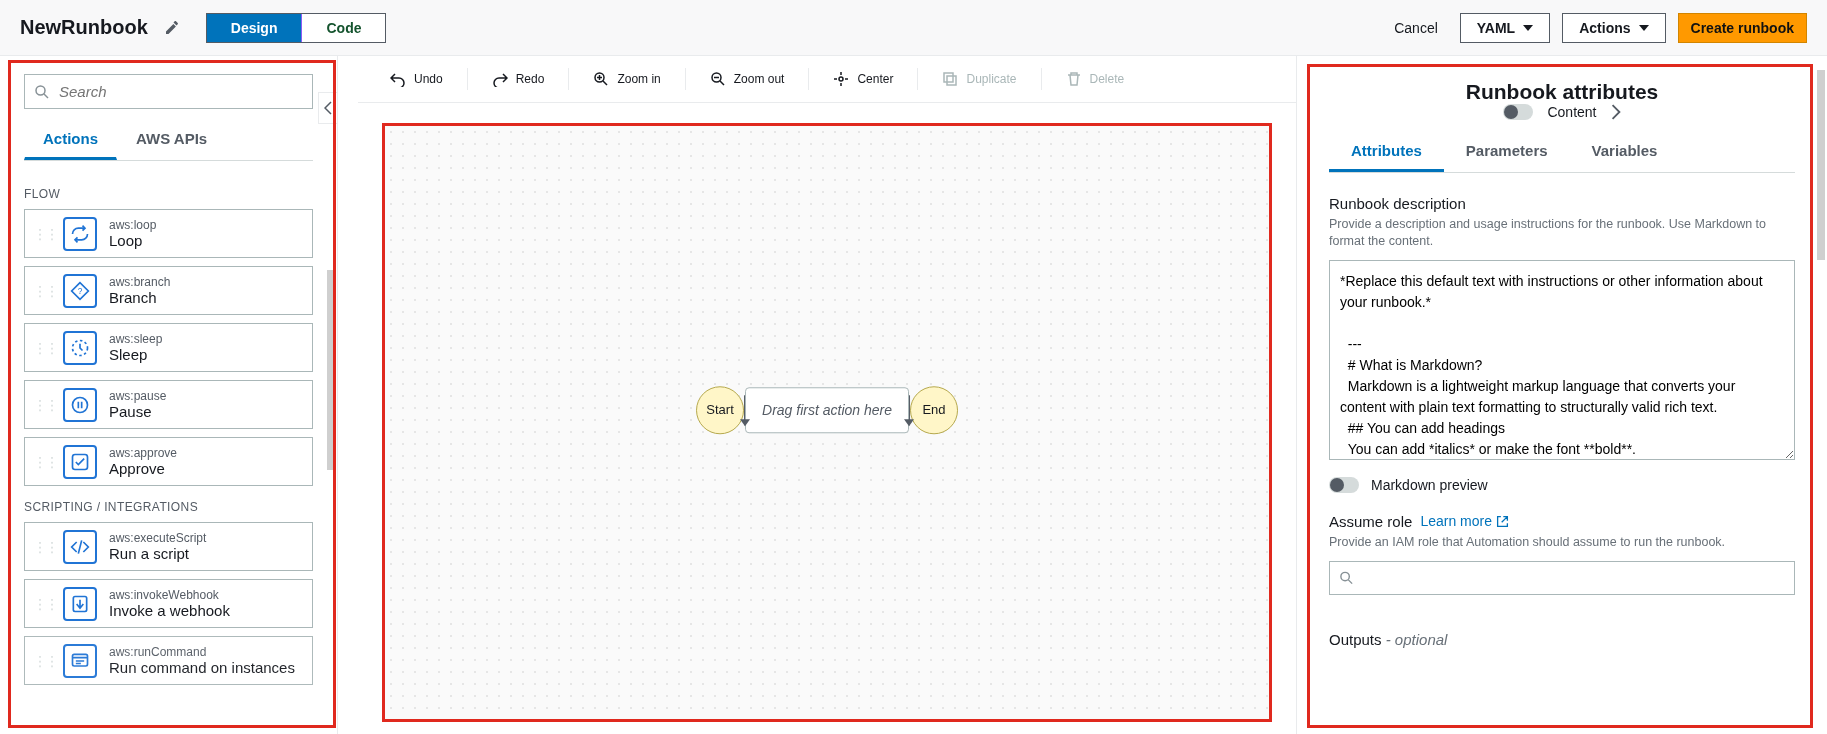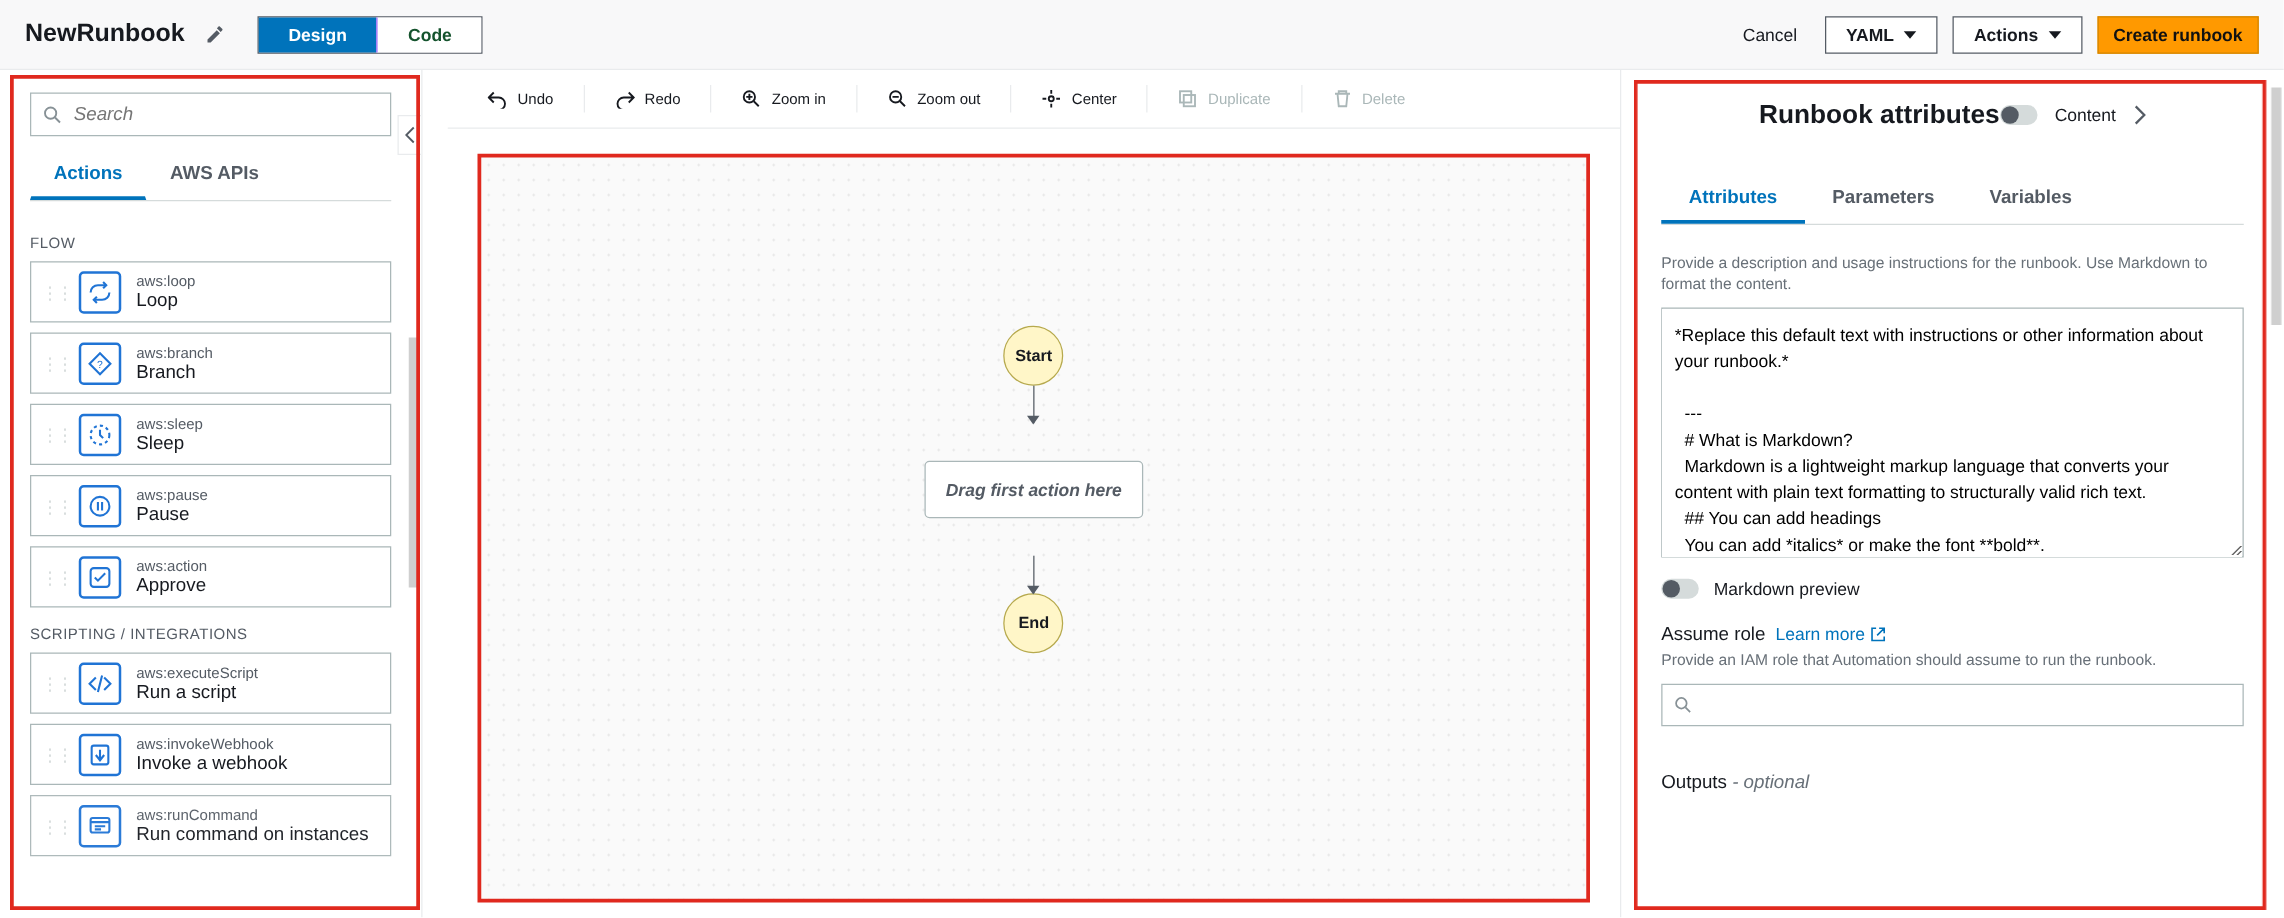--- a/index.html
+++ b/index.html
@@ -198,21 +198,21 @@
     margin:20px 24px 12px 24px;
     position:relative;
     background:#fafafa;
     background-image: radial-gradient(#e6e6e6 1px, transparent 1px);
     background-size:12px 12px;
     border:3px solid #e0291e;
   }
   .flow {
     position:absolute;
     top:50%; left:50%; transform:translate(-50%,-62%);
-    display:flex;flex-direction:column;align-items:center;font-weight:bold;
+    display:flex;flex-direction:row;align-items:center;
   }
   .node-circle {
     width:48px;height:48px;border-radius:50%;
     background:#fff6c8;
     border:1px solid #b6a94d;
     display:flex;align-items:center;justify-content:center;
     font-size:13px;
   }
   .drop-box {
     margin:30px 0;
@@ -234,21 +234,21 @@
   
   .right-wrap {
     width:530px;
     position:relative;
     overflow-y:auto;
   }
   .right-outline{
     position:absolute;top:8px;left:10px;right:14px;bottom:6px;border:3px solid #e0291e;pointer-events:none;z-index:5;
   }
   .right-panel { padding:24px 32px; }
-  .rp-header { display:flex;align-items:center;justify-content:center;margin-bottom:35px;}
+  .rp-header { display:flex;align-items:center;justify-content:flex-end;margin-bottom:12px;flex-direction:column;}
   .rp-title { font-size:21px;font-weight:700;}
   .rp-header-right{display:flex;align-items:center;gap:14px;}
   .toggle {
     width:30px;height:16px;border-radius:8px;background:#d5dbdb;position:relative;cursor:pointer;
   }
   .toggle::after{content:"";position:absolute;top:1px;left:1px;width:14px;height:14px;border-radius:50%;background:#545b64;}
   .chev-right{color:#545b64;cursor:pointer;}
 
   .rp-tabs { display:flex;border-bottom:1px solid #d5dbdb;margin-bottom:22px;}
   .rtab { padding:10px 22px;font-weight:700;font-size:15px;color:#545b64;cursor:pointer;}
@@ -397,21 +397,21 @@
 
         <div class="action-card">
           <span class="drag-handle">⋮⋮</span>
           <span class="action-icon">
               <svg width="20" height="20" viewBox="0 0 24 24" fill="none" stroke="currentColor" stroke-width="2">
                 <rect x="3" y="3" width="18" height="18" rx="3"></rect>
                 <path d="m7 12 3 3 7-7"></path>
               </svg>
             </span>
           <div class="action-text">
-              <div class="aid">aws:action</div>
+              <div class="aid">aws:approve</div>
               <div class="aname">Approve</div>
             </div>
         </div>
 
         <div class="section-title">SCRIPTING / INTEGRATIONS</div>
 
         <div class="action-card">
           <span class="drag-handle">⋮⋮</span>
           <span class="action-icon">
               <svg width="20" height="20" viewBox="0 0 24 24" fill="none" stroke="currentColor" stroke-width="2">
@@ -538,20 +538,21 @@
           </span>
         </div>
       </div>
 
       <div class="rp-tabs">
         <div class="rtab active">Attributes</div>
         <div class="rtab">Parameters</div>
         <div class="rtab">Variables</div>
       </div>
 
+      <div class="field-label">Runbook description</div>
       <div class="field-help">Provide a description and usage instructions for the runbook. Use Markdown to format the content.</div>
       <textarea class="desc-textarea" style="">*Replace this default text with instructions or other information about your runbook.*
 
   ---
   # What is Markdown?
   Markdown is a lightweight markup language that converts your content with plain text formatting to structurally valid rich text.
   ## You can add headings
   You can add *italics* or make the font **bold**.</textarea>
 
       <div class="md-preview-row">

